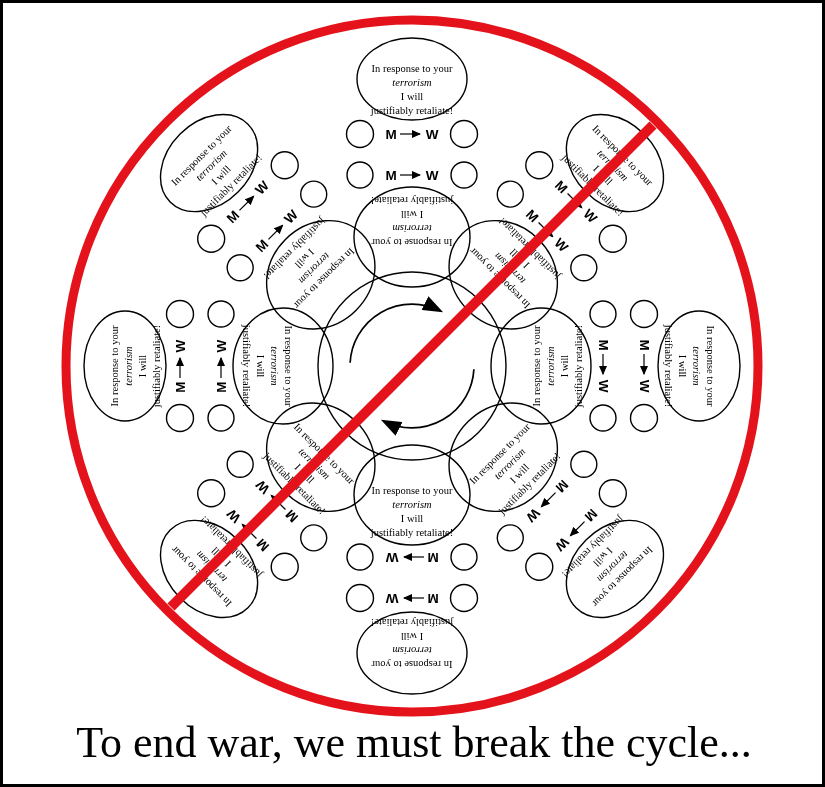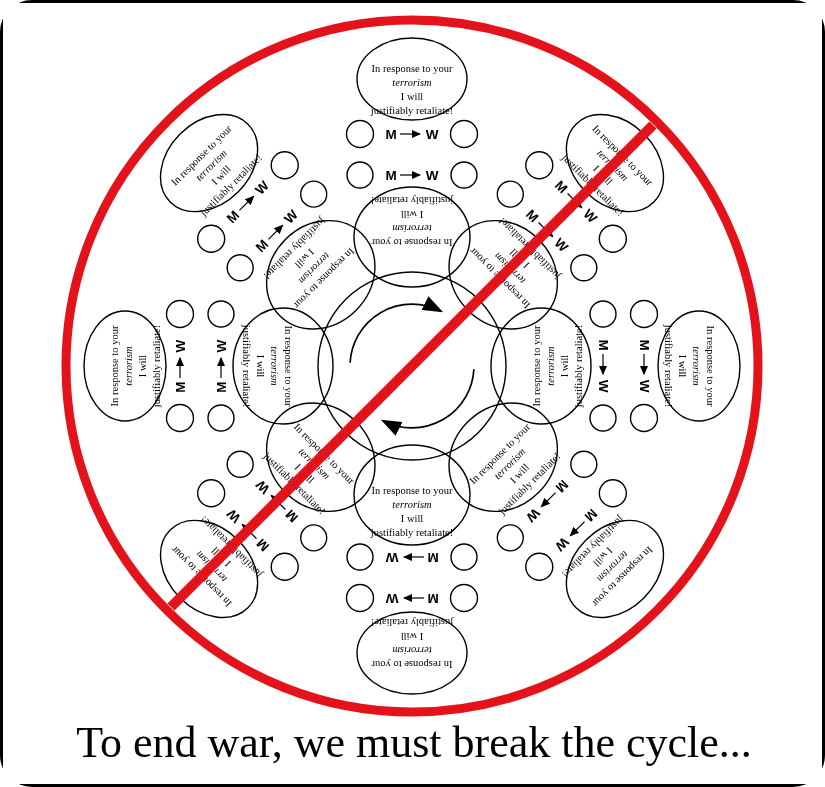--- a/index.html
+++ b/index.html
@@ -1,16 +1,16 @@
 <!DOCTYPE html>
 <html><head>
 <meta charset="utf-8">
 <style>
   html,body{margin:0;padding:0;background:#fff;}
-  .page{position:relative;width:825px;height:787px;background:#fff;overflow:hidden;border-radius:32px;}
+  .page{position:relative;width:825px;height:787px;background:#fff;overflow:hidden;}
   svg{position:absolute;left:0;top:0;}
   .frame{fill:none;stroke:#000;stroke-width:3;}
   .bubble{fill:none;stroke:#000;stroke-width:1.4;}
   .trail{fill:none;stroke:#000;stroke-width:1.4;}
   .btext{font-family:"Liberation Serif",serif;font-size:10.5px;fill:#000;
          text-anchor:middle;dominant-baseline:central;}
   .btext.it{font-style:italic;}
   .mw{font-family:"Liberation Sans",sans-serif;font-weight:bold;font-size:13.5px;
       fill:#000;text-anchor:middle;dominant-baseline:central;}
   .rowarrow{stroke:#000;stroke-width:1.2;fill:none;}

